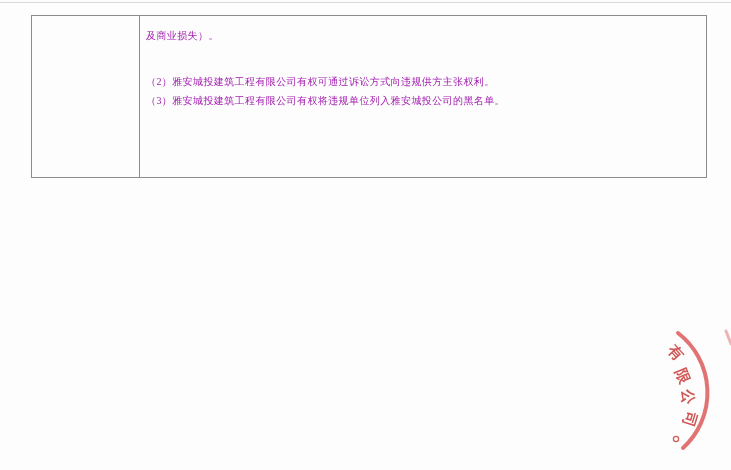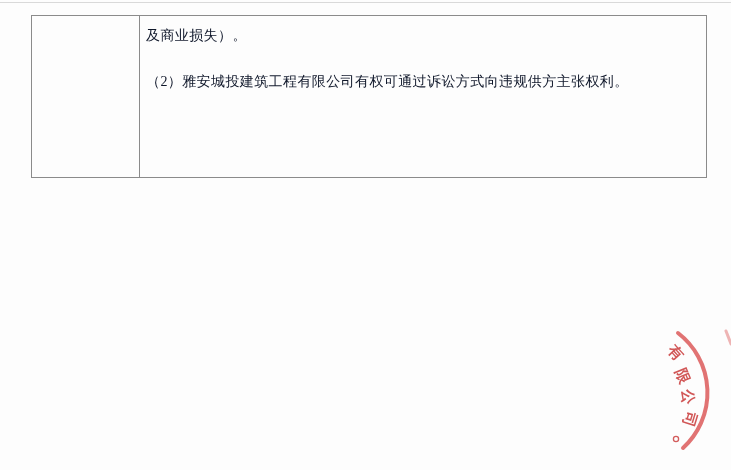--- a/index.html
+++ b/index.html
@@ -33,24 +33,24 @@
   }
   .cell-right {
     position: relative;
     flex: 1;
     height: 100%;
   }
   .clause {
     position: absolute;
     left: 6px;
     right: 8px;
-    font-size: 14px;
+    font-size: 10px;
     line-height: 19px;
     letter-spacing: 0.4px;
-    color: #0f172a;
+    color: #a21caf;
     white-space: nowrap;
   }
   .clause-1 { top: 10px; }
   .clause-2 { top: 56px; }
   .clause-3 { top: 75px; }
   .seal-overlay {
     position: absolute;
     left: 0; top: 0;
     width: 731px; height: 470px;
     pointer-events: none;
@@ -66,20 +66,21 @@
 </head>
 <body>
 
 <div class="scan-edge-line"></div>
 
 <div class="doc-table">
   <div class="cell-left"></div>
   <div class="cell-right">
     <div class="clause clause-1">及商业损失）。</div>
     <div class="clause clause-2">（2）雅安城投建筑工程有限公司有权可通过诉讼方式向违规供方主张权利。</div>
+    <div class="clause clause-3">（3）雅安城投建筑工程有限公司有权将违规单位列入雅安城投公司的黑名单。</div>
   </div>
 </div>
 
 <svg class="seal-overlay" viewBox="0 0 731 470">
 
   <path d="M 678 333 A 75 75 0 0 1 683 448" fill="none" stroke-width="4" stroke-linecap="round" opacity="0.85" stroke="#dc5a5a"></path>
 
   <path d="M 726 331 L 731 344" fill="none" stroke-width="3" stroke-linecap="round" opacity="0.45" stroke="#dc5a5a"></path>
 
   <text class="seal-char" transform="translate(672 356) rotate(48)" fill="#ce4a4a">有</text>

